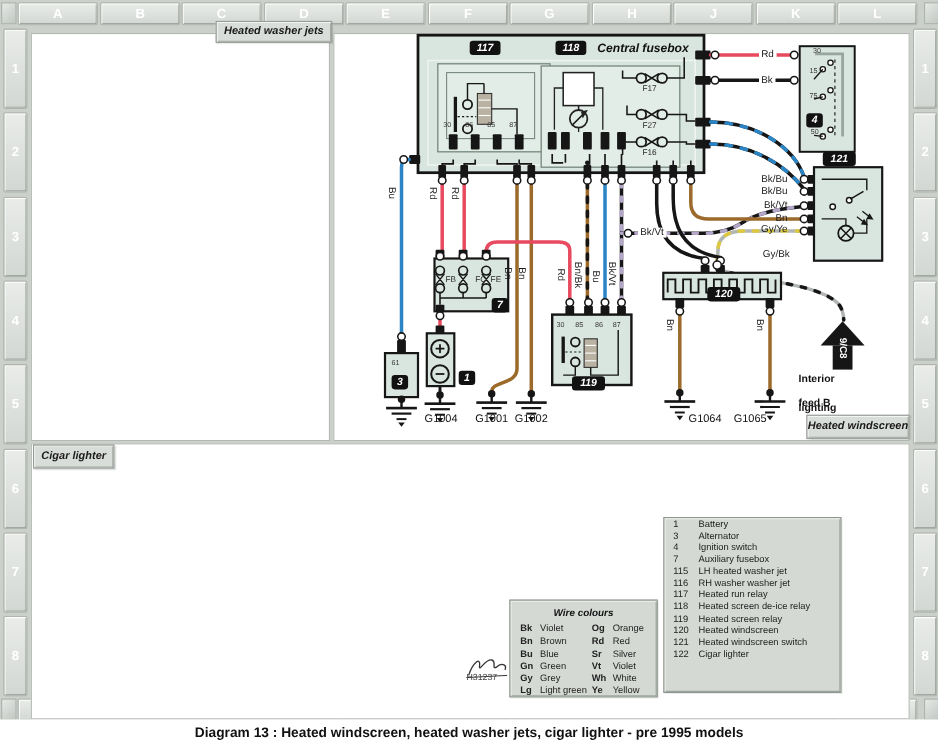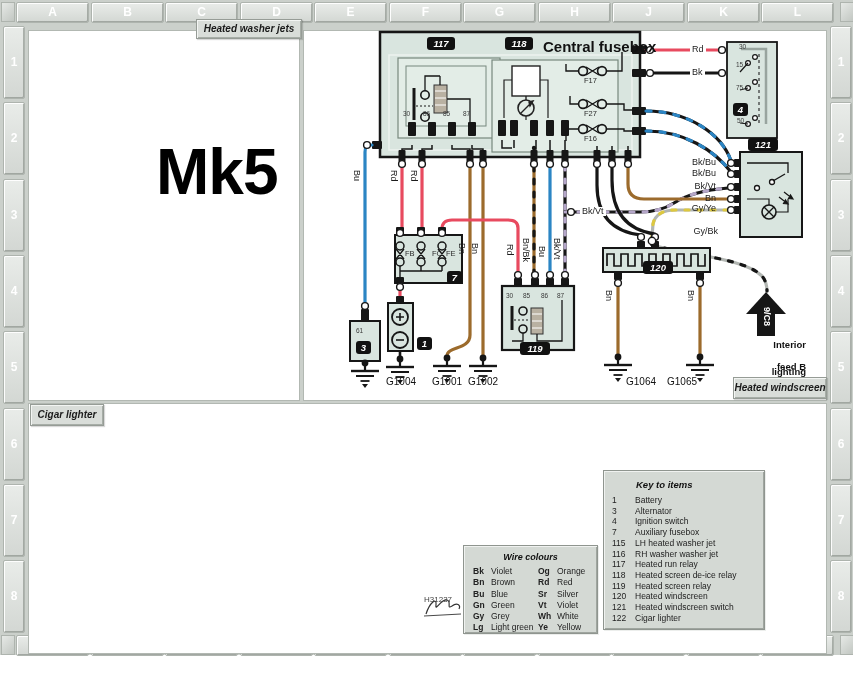--- a/index.html
+++ b/index.html
@@ -21,37 +21,37 @@
   .badge{position:absolute;background:#111;color:#fff;font-style:italic;font-weight:bold;
          font-size:9.5px;text-align:center;border-radius:3px;padding:1px 3px;line-height:11px;}
   .wlab{position:absolute;font-size:9px;color:#1c1c1c;white-space:nowrap;line-height:9px;}
   .v{transform:rotate(90deg);transform-origin:0 0;}
   .hbg{background:#fff;padding:0 2px;}
   .ralign{text-align:right;width:52px;}
   .tnum{position:absolute;font-size:6.5px;color:#3a3a3a;line-height:7px;white-space:nowrap;}
   .fuselab{position:absolute;font-size:7.5px;color:#2a2a2a;line-height:8px;}
   .gndlab{position:absolute;font-size:10px;color:#111;text-align:center;width:44px;line-height:11px;}
   #mk5{font-size:64px;font-weight:bold;color:#000;letter-spacing:-1px;line-height:64px;}
-  #fbtitle{font-weight:bold;font-size:15px;color:#111;}
+  #fbtitle{font-style:italic;font-weight:bold;font-size:11px;color:#111;}
   #caption{left:0;top:654px;width:853px;height:25px;background:#fff;text-align:center;
            font-weight:bold;font-size:12.5px;line-height:24px;color:#111;}
   .legendbox{position:absolute;background:#d4d9d4;border:1px solid #8f958f;
              box-shadow:inset 1px 1px 0 #f0f2f0, inset -1px -1px 0 #9fa59f, 1px 1px 0 #eceeec;}
   #keybox .ktitle{font-style:italic;font-weight:bold;font-size:9.5px;color:#111;
                   padding:8px 0 5px 32px;}
   .krow{display:flex;margin-left:8px;font-size:8.5px;line-height:10.7px;color:#222;}
   .krow .n{width:23px;}
   #wcbox .wtitle{font-style:italic;font-weight:bold;font-size:9px;color:#111;
                  text-align:center;padding-top:6px;}
   #wcgrid{display:grid;grid-template-columns:18px 47px 19px 38px;margin:4px 0 0 9px;
           font-size:8.5px;line-height:11.3px;color:#222;}
   #wcgrid .c{font-weight:bold;}
   #sig{font-size:8px;color:#444;line-height:8px;}
   .arrowcap{position:absolute;font-weight:bold;font-size:9.5px;color:#111;
-            text-align:right;width:80px;line-height:11px;}
+            text-align:left;width:80px;line-height:11px;}
   #code9c8{position:absolute;color:#fff;font-weight:bold;font-size:9px;line-height:9px;}
 </style>
 </head>
 <body>
 
 <div id="stage">
   <div id="framebg" class="abs"></div>
 
   <div class="corner" style="left:1px;top:2px"></div>
   <div class="corner" style="left:840px;top:2px"></div>
@@ -97,21 +97,20 @@
   <div class="gcell grow" style="left:830px;top:255px">4</div>
   <div class="gcell grow" style="left:830px;top:331px">5</div>
   <div class="gcell grow" style="left:830px;top:408px">6</div>
   <div class="gcell grow" style="left:830px;top:484px">7</div>
   <div class="gcell grow" style="left:830px;top:560px">8</div>
 
   <div class="panel" style="left:28px;top:30px;width:270px;height:369px"></div>
   <div class="panel" style="left:303px;top:30px;width:522px;height:369px"></div>
   <div class="panel" style="left:28px;top:403px;width:797px;height:249px"></div>
 
-  <div id="mk5" class="abs" style="left:156px;top:140px">Mk5</div>
 
   <svg class="abs" style="left:0;top:0" width="853" height="679">
     <defs>
       <g id="gnd">
         <circle cx="0" cy="0" r="3.4" fill="#161616"></circle>
         <line x1="0" y1="0" x2="0" y2="8" stroke="#161616" stroke-width="2.2"></line>
         <line x1="-14" y1="8" x2="14" y2="8" stroke="#161616" stroke-width="2.4"></line>
         <line x1="-9" y1="13" x2="9" y2="13" stroke="#161616" stroke-width="2"></line>
         <line x1="-4.5" y1="18" x2="4.5" y2="18" stroke="#161616" stroke-width="1.8"></line>
         <path d="M-3,21 L3,21 L0,25 Z" fill="#161616"></path>
@@ -430,21 +429,20 @@
   <div class="gndlab" style="left:461px;top:376px">G1002</div>
   <div class="gndlab" style="left:619px;top:376px">G1064</div>
   <div class="gndlab" style="left:660px;top:376px">G1065</div>
 
   <div id="code9c8" class="v" style="left:771px;top:307px">9/C8</div>
   <div class="arrowcap" style="left:726px;top:339px">Interior</div>
   <div class="arrowcap" style="left:726px;top:366px">lighting</div>
   <div class="arrowcap" style="left:726px;top:361px">feed B</div>
 
   <div id="keybox" class="legendbox" style="left:603px;top:470px;width:160px;height:158px">
-    <div class="ktitle">Key to items</div>
     <div class="krow">
         <span class="n">1</span>
         <span>Battery</span>
       </div>
     <div class="krow">
         <span class="n">3</span>
         <span>Alternator</span>
       </div>
     <div class="krow">
         <span class="n">4</span>
@@ -511,15 +509,16 @@
         <span>Grey</span>
         <span class="c">Wh</span>
         <span>White</span>
       <span class="c">Lg</span>
         <span>Light green</span>
         <span class="c">Ye</span>
         <span>Yellow</span>
     </div>
   </div>
 
-  <div id="sig" class="abs" style="left:424px;top:596px">H31237</div>
-
+  <div id="sig" class="abs" style="left:424px;top:612px">H31237</div>
+
+  <div id="caption" class="abs">Diagram 13 : Heated windscreen, heated washer jets, cigar lighter - pre 1995 models</div>
 </div>
 
 </body></html>

